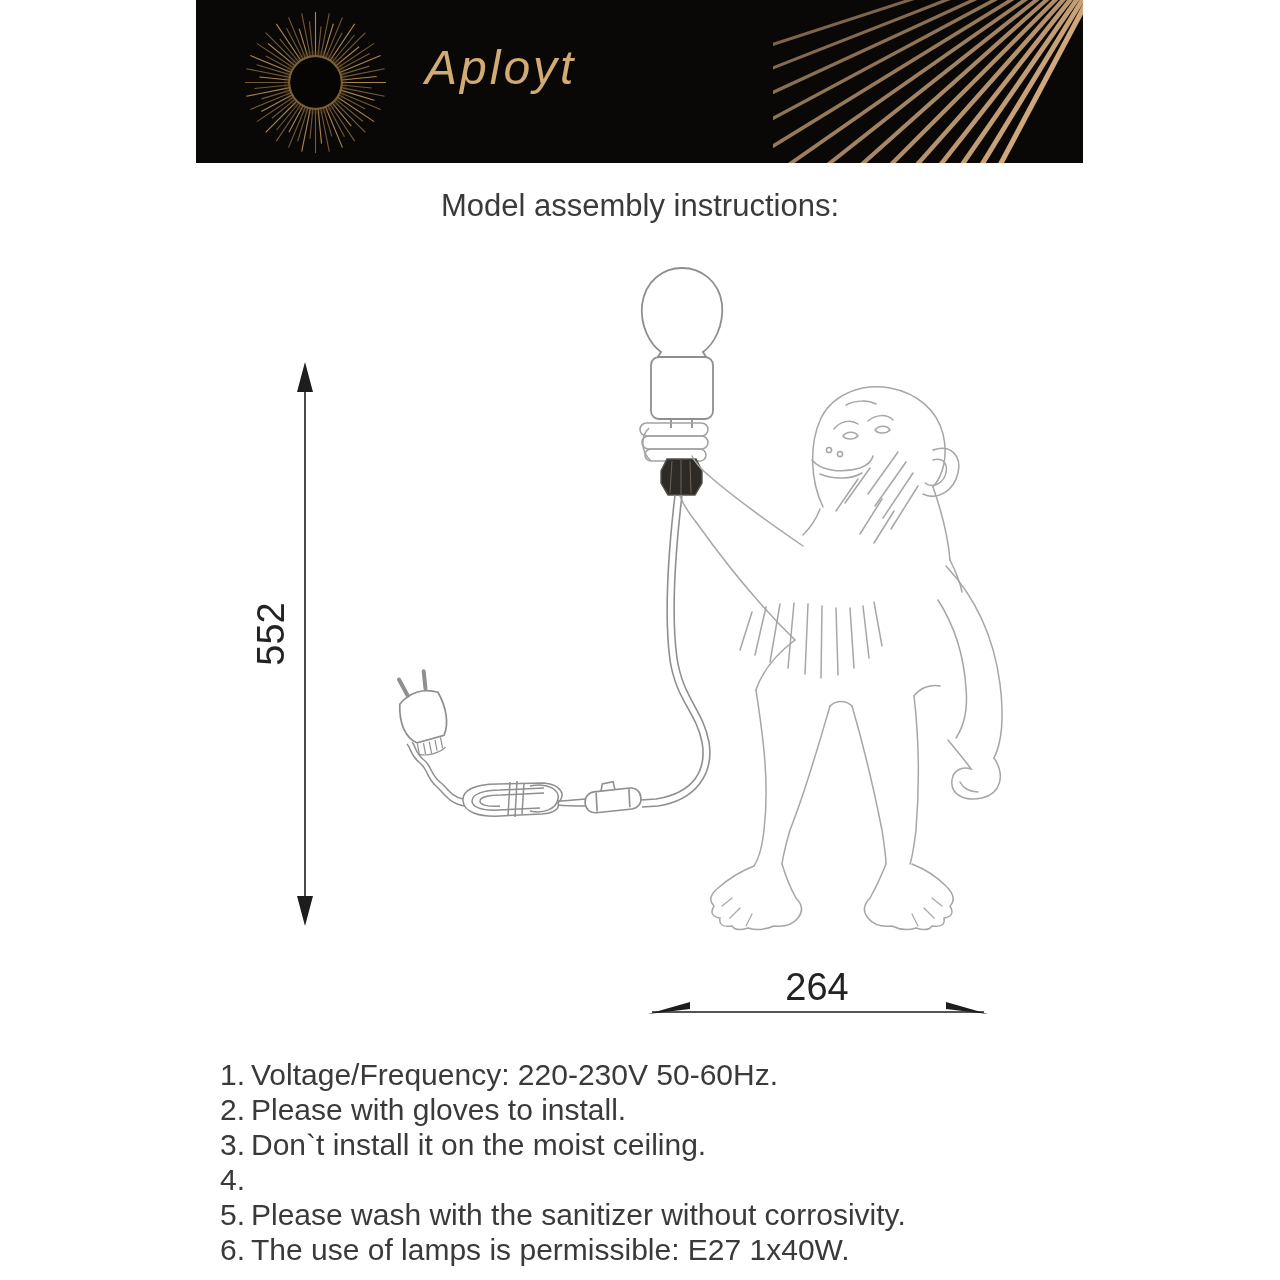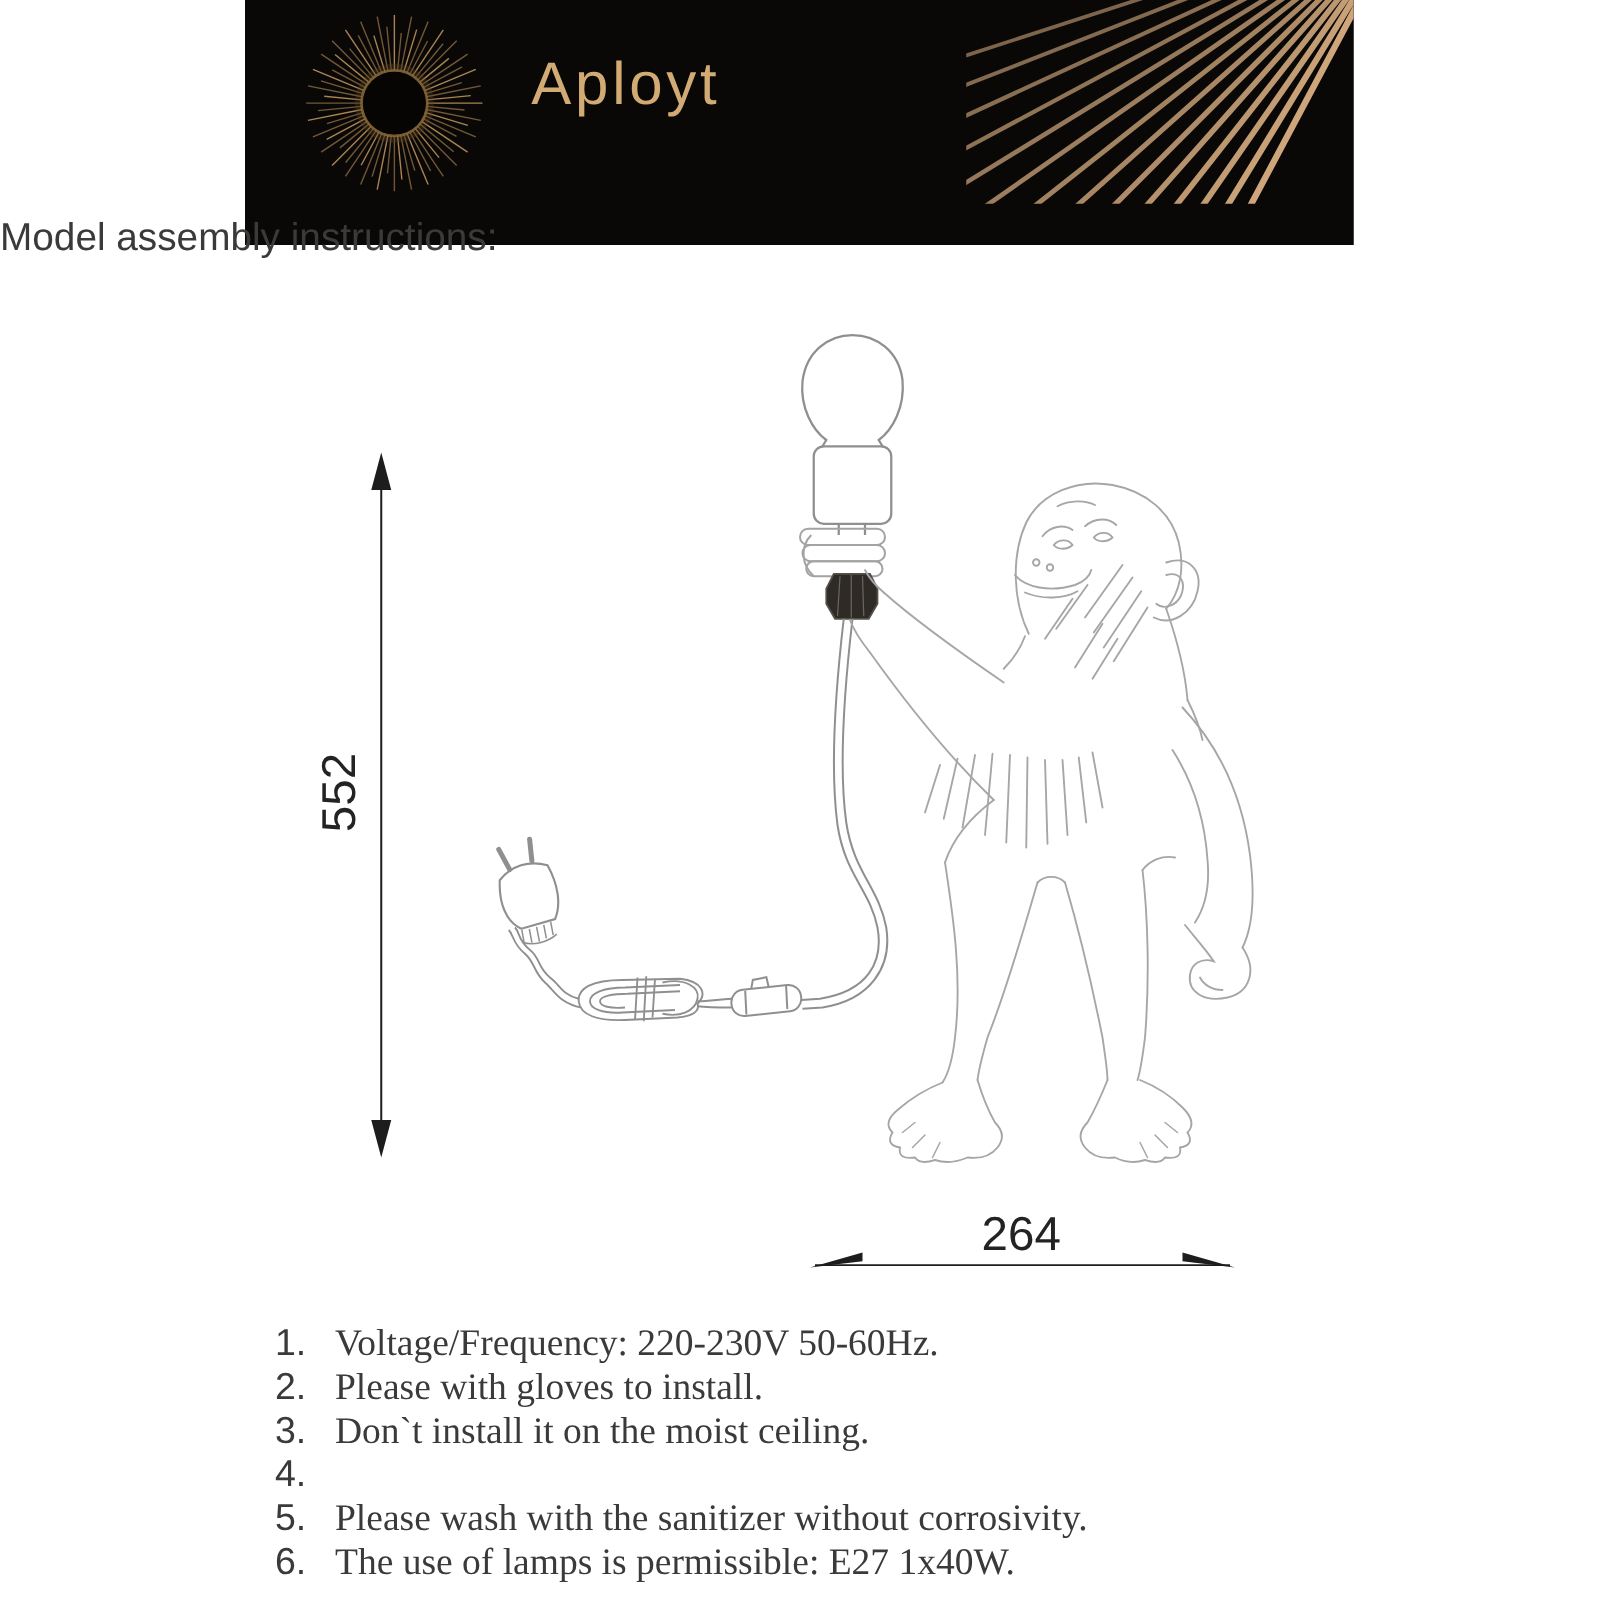--- a/index.html
+++ b/index.html
@@ -4,45 +4,45 @@
 <style>
   html,body{margin:0;padding:0;}
   body{
     width:1280px;height:1280px;position:relative;overflow:hidden;
     background:#ffffff;
     font-family:"Liberation Sans", sans-serif;
     color:#3c3c3c;
   }
   
   .banner{
-    position:absolute;left:196px;top:0;width:887px;height:196px;
-    background:#0a0807;overflow:hidden;
+    position:absolute;left:196px;top:0;width:887px;height:163px;
+    background:#0a0807;overflow:hidden;font-style:italic;
   }
   .logo-svg{position:absolute;left:47px;top:10px;width:145px;height:145px;}
   .brand{
     position:absolute;left:229px;top:44px;
     font-size:48px;font-weight:300;letter-spacing:3px;
     color:#d2ab74;line-height:1;
   }
   .fan-svg{position:absolute;right:0;top:0;width:310px;height:163px;}
   
   .title-block{
-    position:absolute;left:0;top:171px;width:1280px;
-    text-align:left;font-size:31px;line-height:37px;color:#3a3a3a;
+    position:absolute;left:0;top:187px;width:1280px;
+    text-align:center;font-size:31px;line-height:37px;color:#3a3a3a;
   }
   
   .diagram-svg{position:absolute;left:0;top:0;width:1280px;height:1280px;}
   
   .instructions{
     position:absolute;left:0;top:1057px;width:1280px;
     font-size:30px;line-height:35px;color:#3a3a3a;
   }
   .instr-row{display:flex;}
   .instr-num{display:inline-block;width:245px;text-align:right;flex:0 0 245px;}
-  .instr-text{margin-left:23px;white-space:nowrap;font-family:Liberation Serif, serif;}
+  .instr-text{margin-left:6px;white-space:nowrap;}
 </style>
 </head>
 <body>
 
 <div class="banner">
   <svg class="logo-svg" id="logo-rays" viewBox="0 0 144 144">
       <line x1="98" y1="72" x2="142" y2="72" stroke="#c79a5f" stroke-width="1.1" opacity="0.8500000000000001"></line>
       <line x1="97.87480289347712" y1="74.54844564856857" x2="127.73034469364302" y2="77.48895985845539" stroke="#c79a5f" stroke-width="1.1" opacity="0.55"></line>
       <line x1="97.500417290484" y1="77.07234837241933" x2="140.65496962822613" y2="85.65632254112897" stroke="#c79a5f" stroke-width="1.1" opacity="0.55"></line>
       <line x1="96.88044872903743" y1="79.54740160861601" x2="130.37336047966474" y2="89.7073653125222" stroke="#c79a5f" stroke-width="1.1" opacity="0.8500000000000001"></line>

